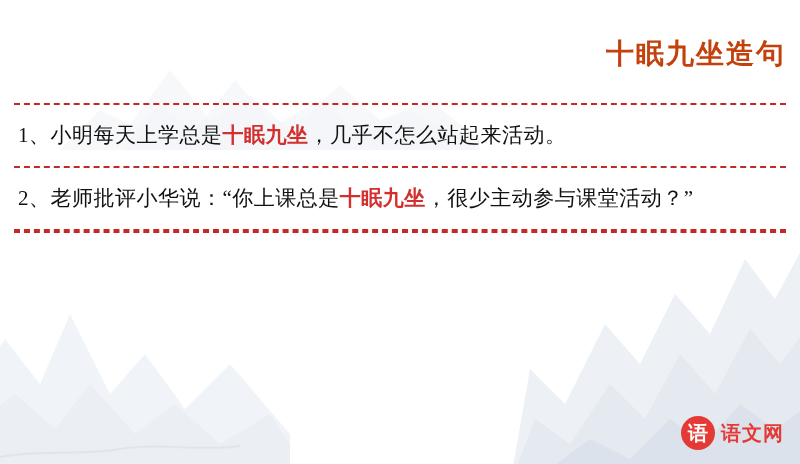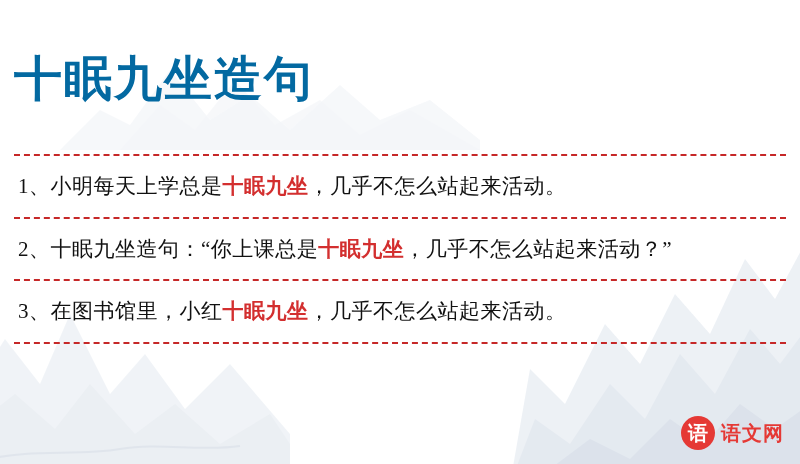--- a/index.html
+++ b/index.html
@@ -51,25 +51,25 @@
   .page {
     position: relative;
     z-index: 2;
     width: 800px;
     height: 464px;
     box-sizing: border-box;
     padding: 0 14px;
   }
 
   .title {
-    text-align: left;
-    font-size: 48px;
+    text-align: right;
+    font-size: 28px;
     font-weight: bold;
     letter-spacing: 2px;
-    color: #0369a1;
+    color: #c2410c;
     padding: 18px 0 14px 0;
     line-height: 1.2;
     font-family: "Liberation Serif", serif;
   }
 
   .divider {
     height: 0;
     border-top: 2px dashed #c62828;
     margin: 0;
   }
@@ -147,28 +147,25 @@
 
   <div class="divider"></div>
 
   <div class="sentence">
     <span>1、</span><span>小明每天上学总是</span><span class="kw">十眠九坐</span><span>，几乎不怎么站起来活动。</span>
   </div>
 
   <div class="divider"></div>
 
   <div class="sentence">
-    <span>2、</span><span>十眠九坐造句：“你上课总是</span><span class="kw">十眠九坐</span><span>，几乎不怎么站起来活动？”</span>
+    <span>2、</span><span>老师批评小华说：“你上课总是</span><span class="kw">十眠九坐</span><span>，很少主动参与课堂活动？”</span>
   </div>
 
   <div class="divider"></div>
 
-  <div class="sentence">
-    <span>3、</span><span>在图书馆里，小红</span><span class="kw">十眠九坐</span><span>，几乎不怎么站起来活动。</span>
-  </div>
 
   <div class="divider"></div>
 
 </div>
 
 <div class="logo">
   <span class="logo-mark">语</span>
   <span class="logo-text">语文网</span>
 </div>
 

